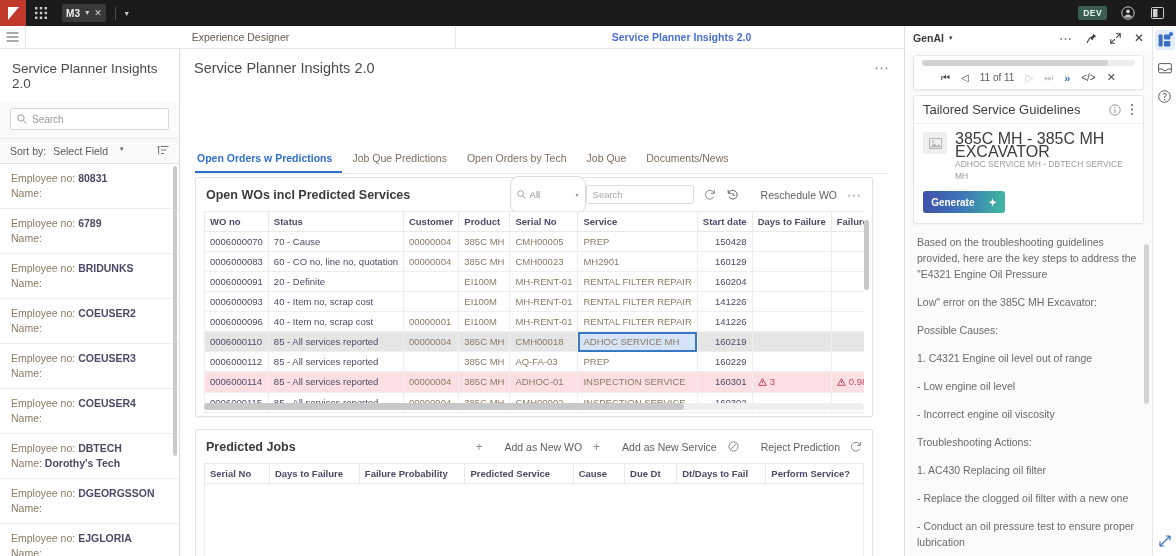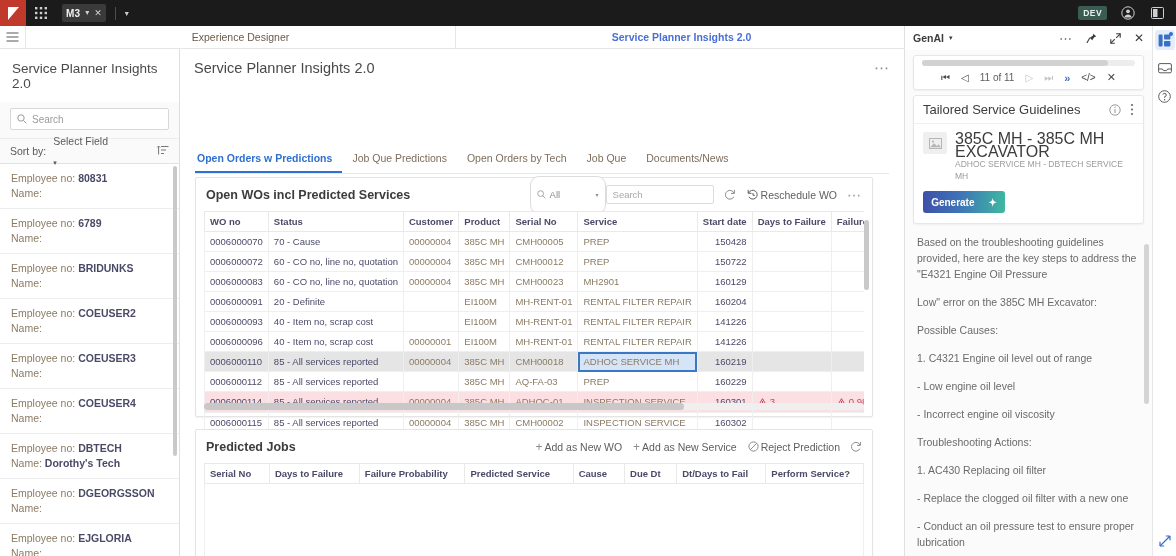--- a/index.html
+++ b/index.html
@@ -85,21 +85,21 @@
     height: 22px; border: 1px solid #d8d8d8; border-radius: 2px;
     background: #fff; display: flex; align-items: center; padding: 0 6px; gap: 5px;
   }
   #sb-search .ph { font-size: 10px; color: #9a9a9a; }
   #sb-sort {
     height: 26px; background: #fafafa; border-top: 1px solid #ececec;
     border-bottom: 1px solid #e2e2e2;
     display: flex; align-items: center; padding: 0 10px; gap: 7px;
   }
   #sb-sort .lbl { font-size: 10.5px; color: #5a5a5a; }
-  #sb-sort .sel { font-size: 10.5px; color: #5a5a5a; display: flex; align-items: flex-start; gap: 12px; flex-direction: column; }
+  #sb-sort .sel { font-size: 10.5px; color: #5a5a5a; display: flex; align-items: flex-start; gap: 12px; }
   #sb-sort .flexfill { flex: 1; }
   #sb-list { flex: 1; overflow: hidden; position: relative; }
   .emp-item {
     padding: 7px 11px 8px 11px; border-bottom: 1px solid #ededed;
     line-height: 14.5px;
   }
   .emp-item .row1 { font-size: 10.5px; color: #8b7a63; }
   .emp-item .row1 b { color: #4a4a68; font-weight: bold; }
   .emp-item .row2 { font-size: 10.5px; color: #8b7a63; }
   .emp-item .row2 b { color: #4a4a68; font-weight: bold; }
@@ -149,21 +149,21 @@
     display: flex; align-items: center; padding: 18px 6px; gap: 4px; background:#fff;
   }
   .mini-select .v { font-size: 9.5px; color: #8d8d8d; flex: 1; }
   .mini-search {
     height: 19px; width: 108px; border: 1px solid #dcdcdc; border-radius: 2px;
     display: flex; align-items: center; padding: 0 6px; background:#fff;
   }
   .mini-search .ph { font-size: 9.5px; color: #a8a8a8; }
   .ch-icon { margin-left: 10px; display: flex; align-items: center; }
   .ch-btn {
-    margin-left: 11px; display: flex; align-items: center; gap: 2px;
+    margin-left: 11px; display: flex; align-items: center; gap: 22px;
     font-size: 10.5px; color: #5e5e5e;
   }
   .ch-dots { margin-left: 10px; color: #9a9a9a; font-size: 14px; letter-spacing: 1px; }
 
   
   .tbl-wrap { position: relative; margin: 0 8px; overflow: hidden; }
   table.grid { border-collapse: collapse; table-layout: fixed; }
   table.grid th {
     font-size: 9.5px; color: #4a4a68; font-weight: bold; text-align: left;
     padding: 4px 5px; border: 1px solid #e9e9e9; background: #fff;
@@ -492,31 +492,20 @@
                 <td class="stat">70 - Cause</td>
                 <td>00000004</td>
                 <td>385C MH</td>
                 <td>CMH00005</td>
                 <td>PREP</td>
                 <td class="num">150428</td>
                 <td></td>
                 <td></td>
               </tr>
               <tr>
-                <td class="wo">0006000072</td>
-                <td class="stat">60 - CO no, line no, quotation</td>
-                <td>00000004</td>
-                <td>385C MH</td>
-                <td>CMH00012</td>
-                <td>PREP</td>
-                <td class="num">150722</td>
-                <td></td>
-                <td></td>
-              </tr>
-              <tr>
                 <td class="wo">0006000083</td>
                 <td class="stat">60 - CO no, line no, quotation</td>
                 <td>00000004</td>
                 <td>385C MH</td>
                 <td>CMH00023</td>
                 <td>MH2901</td>
                 <td class="num">160129</td>
                 <td></td>
                 <td></td>
               </tr>

